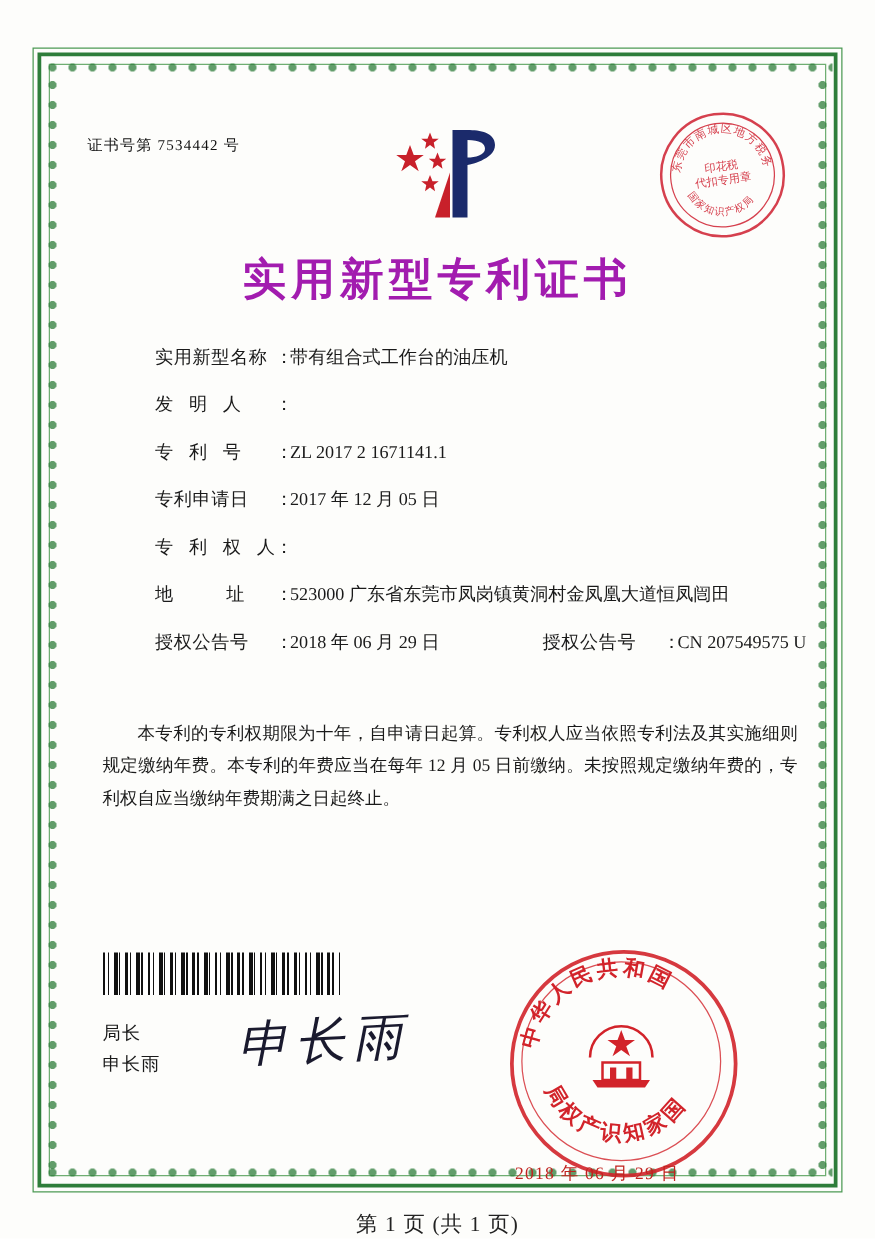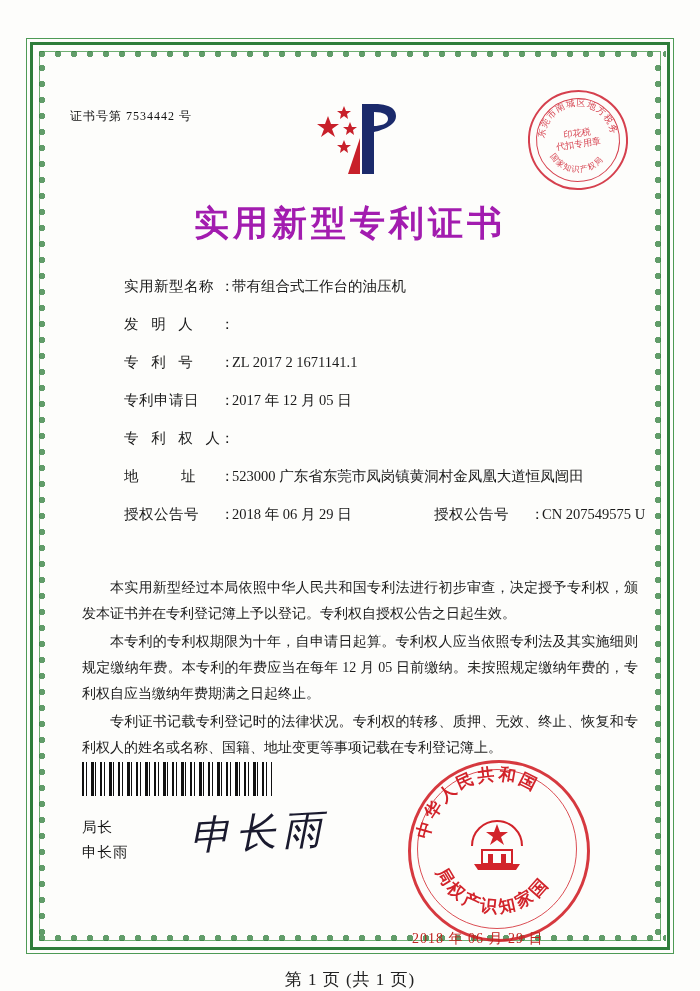--- a/index.html
+++ b/index.html
@@ -391,23 +391,21 @@
         <div class="col">
           <div class="field-label">授权公告号</div>
           <div class="field-colon">：</div>
           <div class="field-value">CN 207549575 U</div>
         </div>
       </div>
 
     </div>
 
     <div class="paras">
-      <p>本实用新型经过本局依照中华人民共和国专利法进行初步审查，决定授予专利权，颁发本证书并在专利登记簿上予以登记。专利权自授权公告之日起生效。</p>
       <p>本专利的专利权期限为十年，自申请日起算。专利权人应当依照专利法及其实施细则规定缴纳年费。本专利的年费应当在每年 12 月 05 日前缴纳。未按照规定缴纳年费的，专利权自应当缴纳年费期满之日起终止。</p>
-      <p>专利证书记载专利登记时的法律状况。专利权的转移、质押、无效、终止、恢复和专利权人的姓名或名称、国籍、地址变更等事项记载在专利登记簿上。</p>
     </div>
 
     <div class="barcode"></div>
 
     <div class="sig-label">
       <div>局长</div>
       <div>申长雨</div>
     </div>
     <div class="sig-hand">申长雨</div>
 

